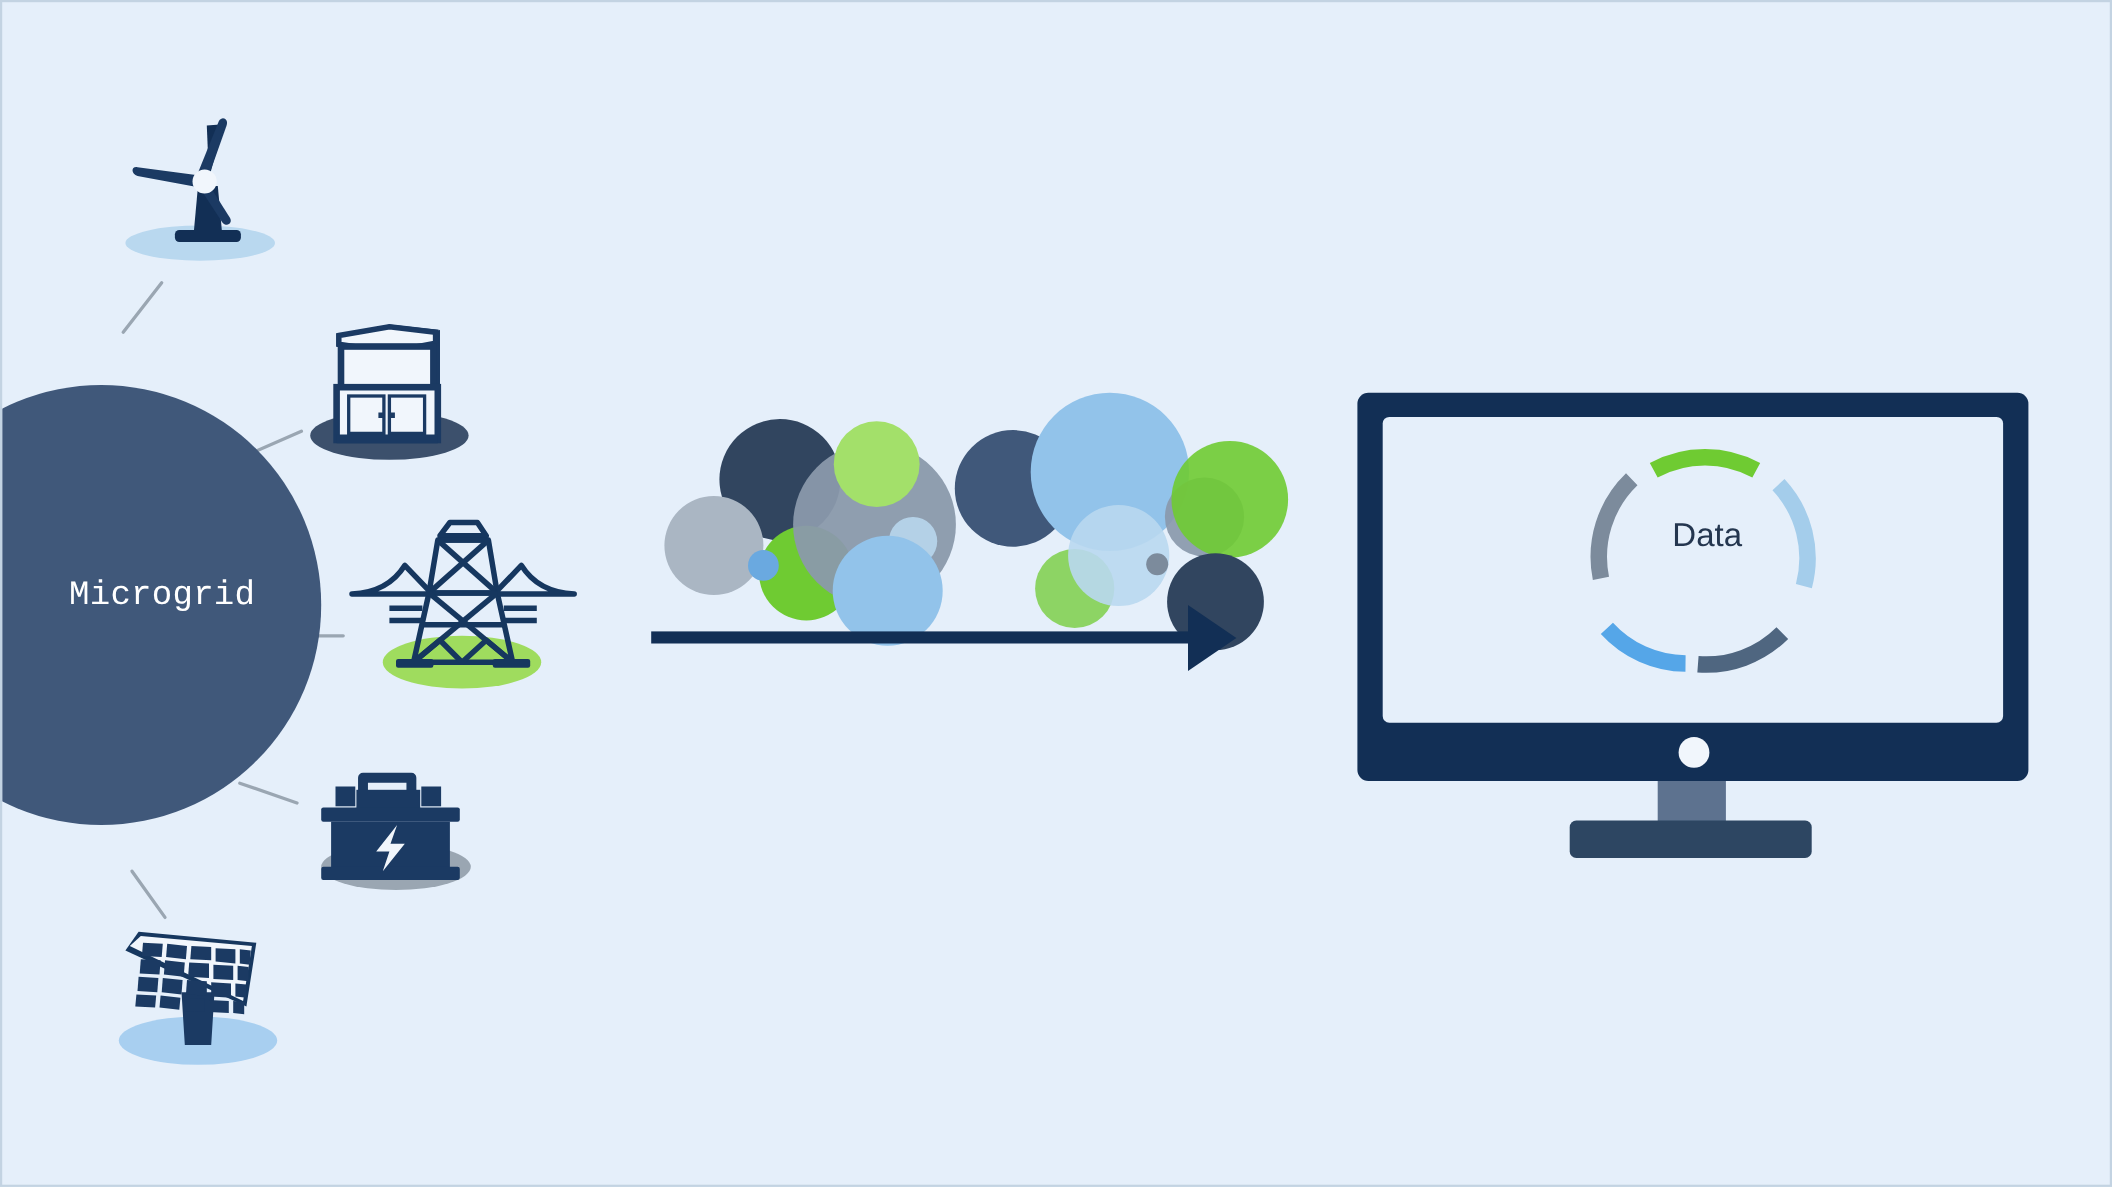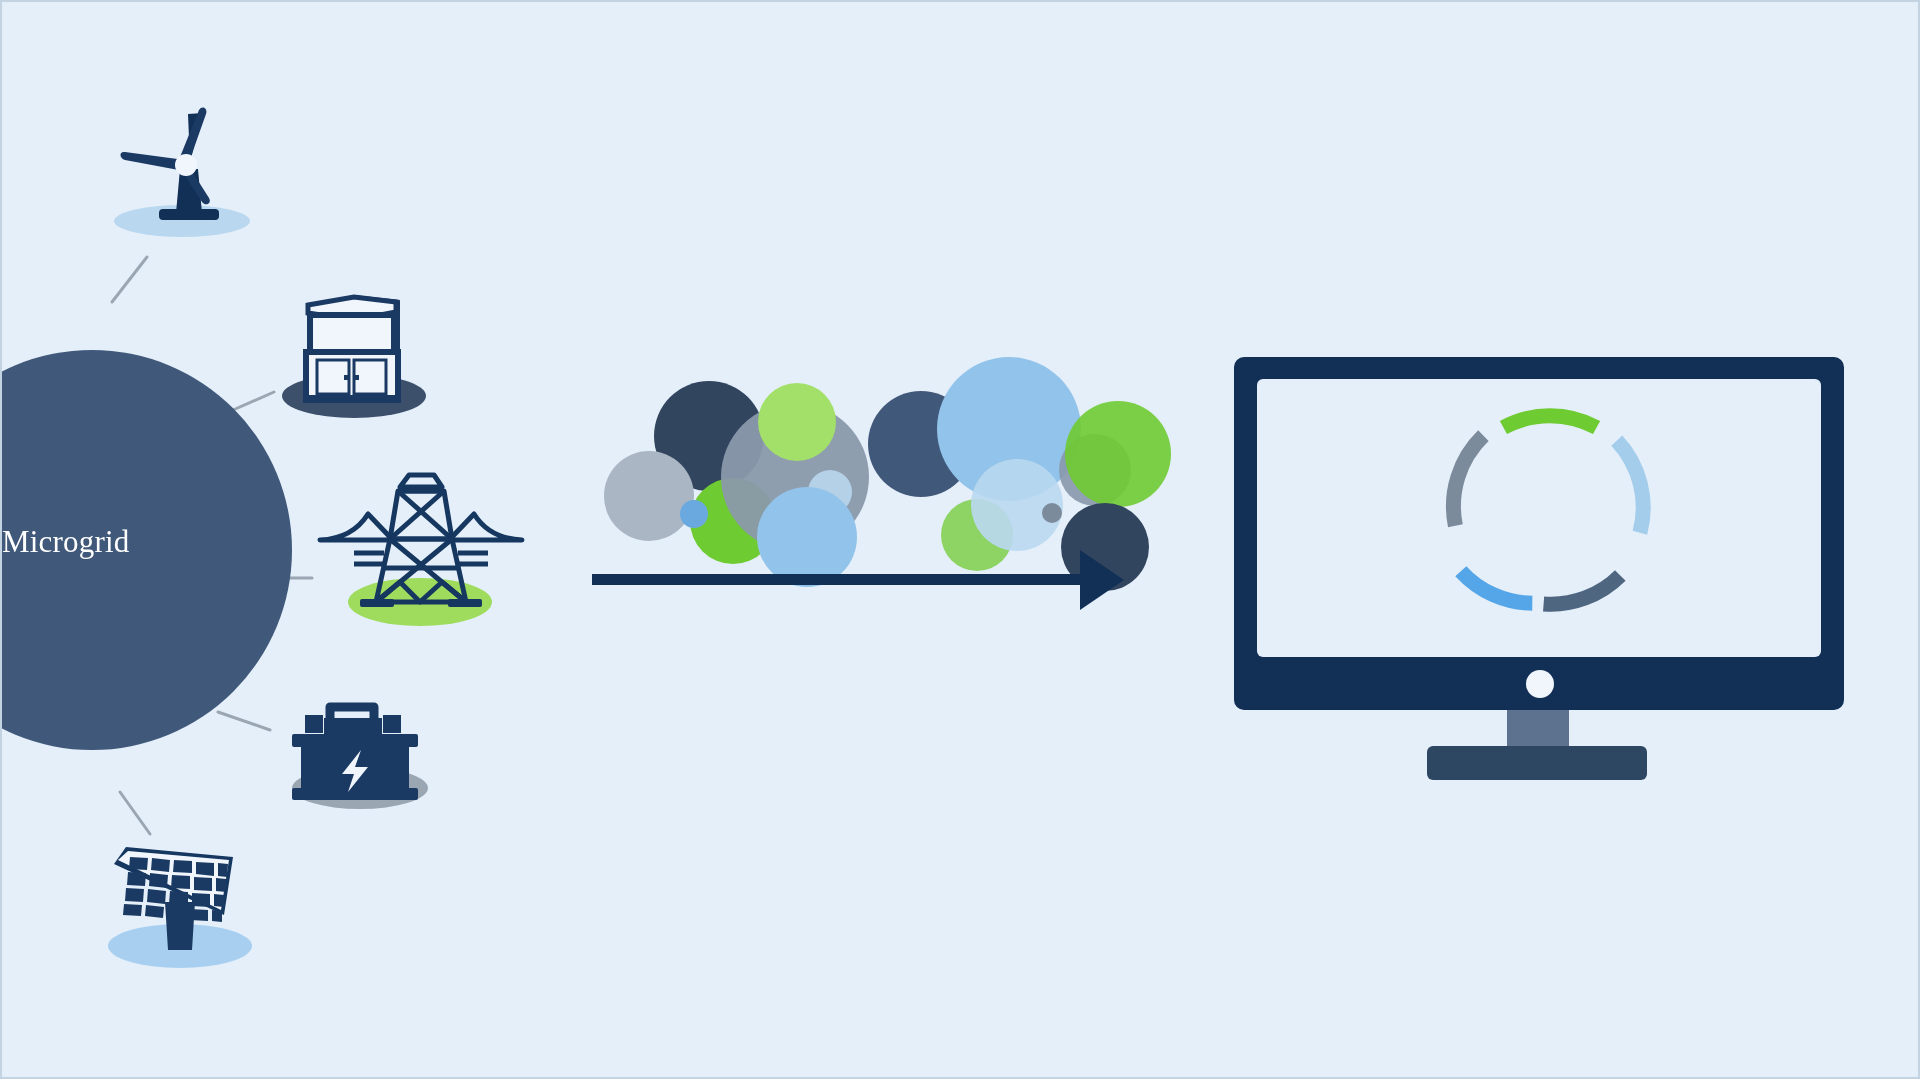--- a/index.html
+++ b/index.html
@@ -24,24 +24,24 @@
     inset: 0;
     width: 1920px;
     height: 1079px;
     display: block;
   }
   .microgrid-label {
     position: absolute;
     left: 0px;
     top: 522px;
     width: 230px;
-    text-align: left;
+    text-align: right;
     color: #ffffff;
     font-size: 31px;
-    font-family: Liberation Serif, serif;
+    font-family: Liberation Mono, monospace;
     letter-spacing: 0.2px;
     pointer-events: none;
   }
   .donut-label {
     position: absolute;
     left: 1440px;
     top: 466px;
     width: 220px;
     text-align: center;
     color: #24364f;
@@ -263,15 +263,16 @@
         <path d="M 1618.3 573.5 A 98 98 0 0 1 1541.6 601.9" stroke="#4f6680"></path>
         <path d="M 1530.3 601.2 A 98 98 0 0 1 1458.8 569.2" stroke="#55a6e8"></path>
         <path d="M 1453.4 523.7 A 98 98 0 0 1 1481.4 433.7" stroke="#7c8b9c"></path>
       </g>
     </g>
   </svg>
 
   <div class="microgrid-label">Microgrid</div>
 
   <div class="donut-label">
+    <span>Data</span>
   </div>
 
 </div>
 
 </body></html>

